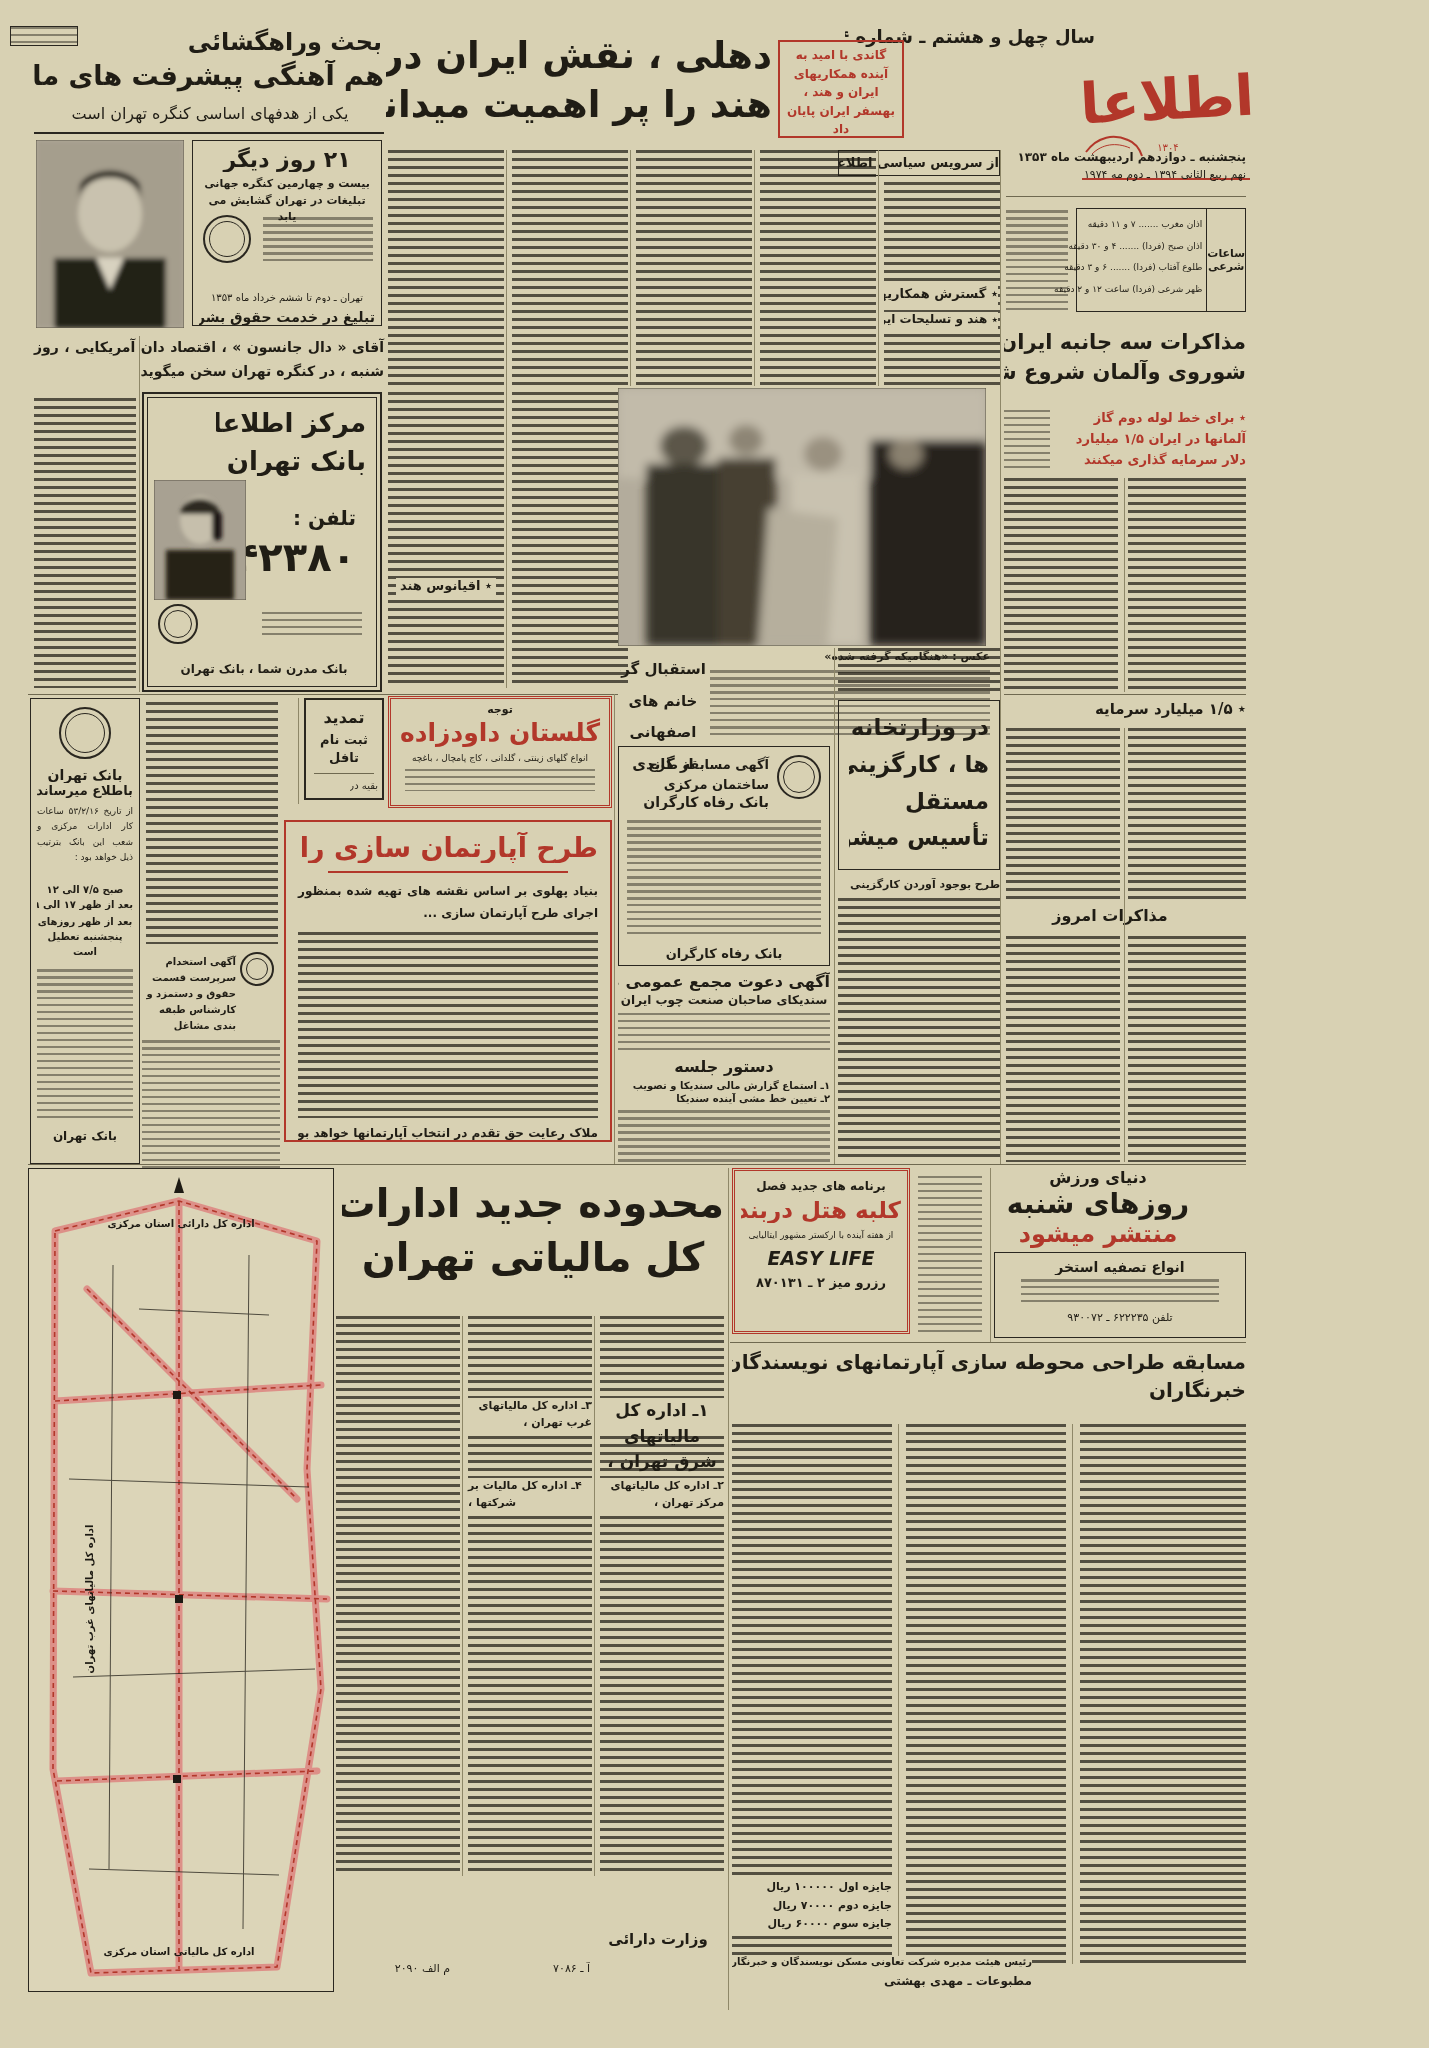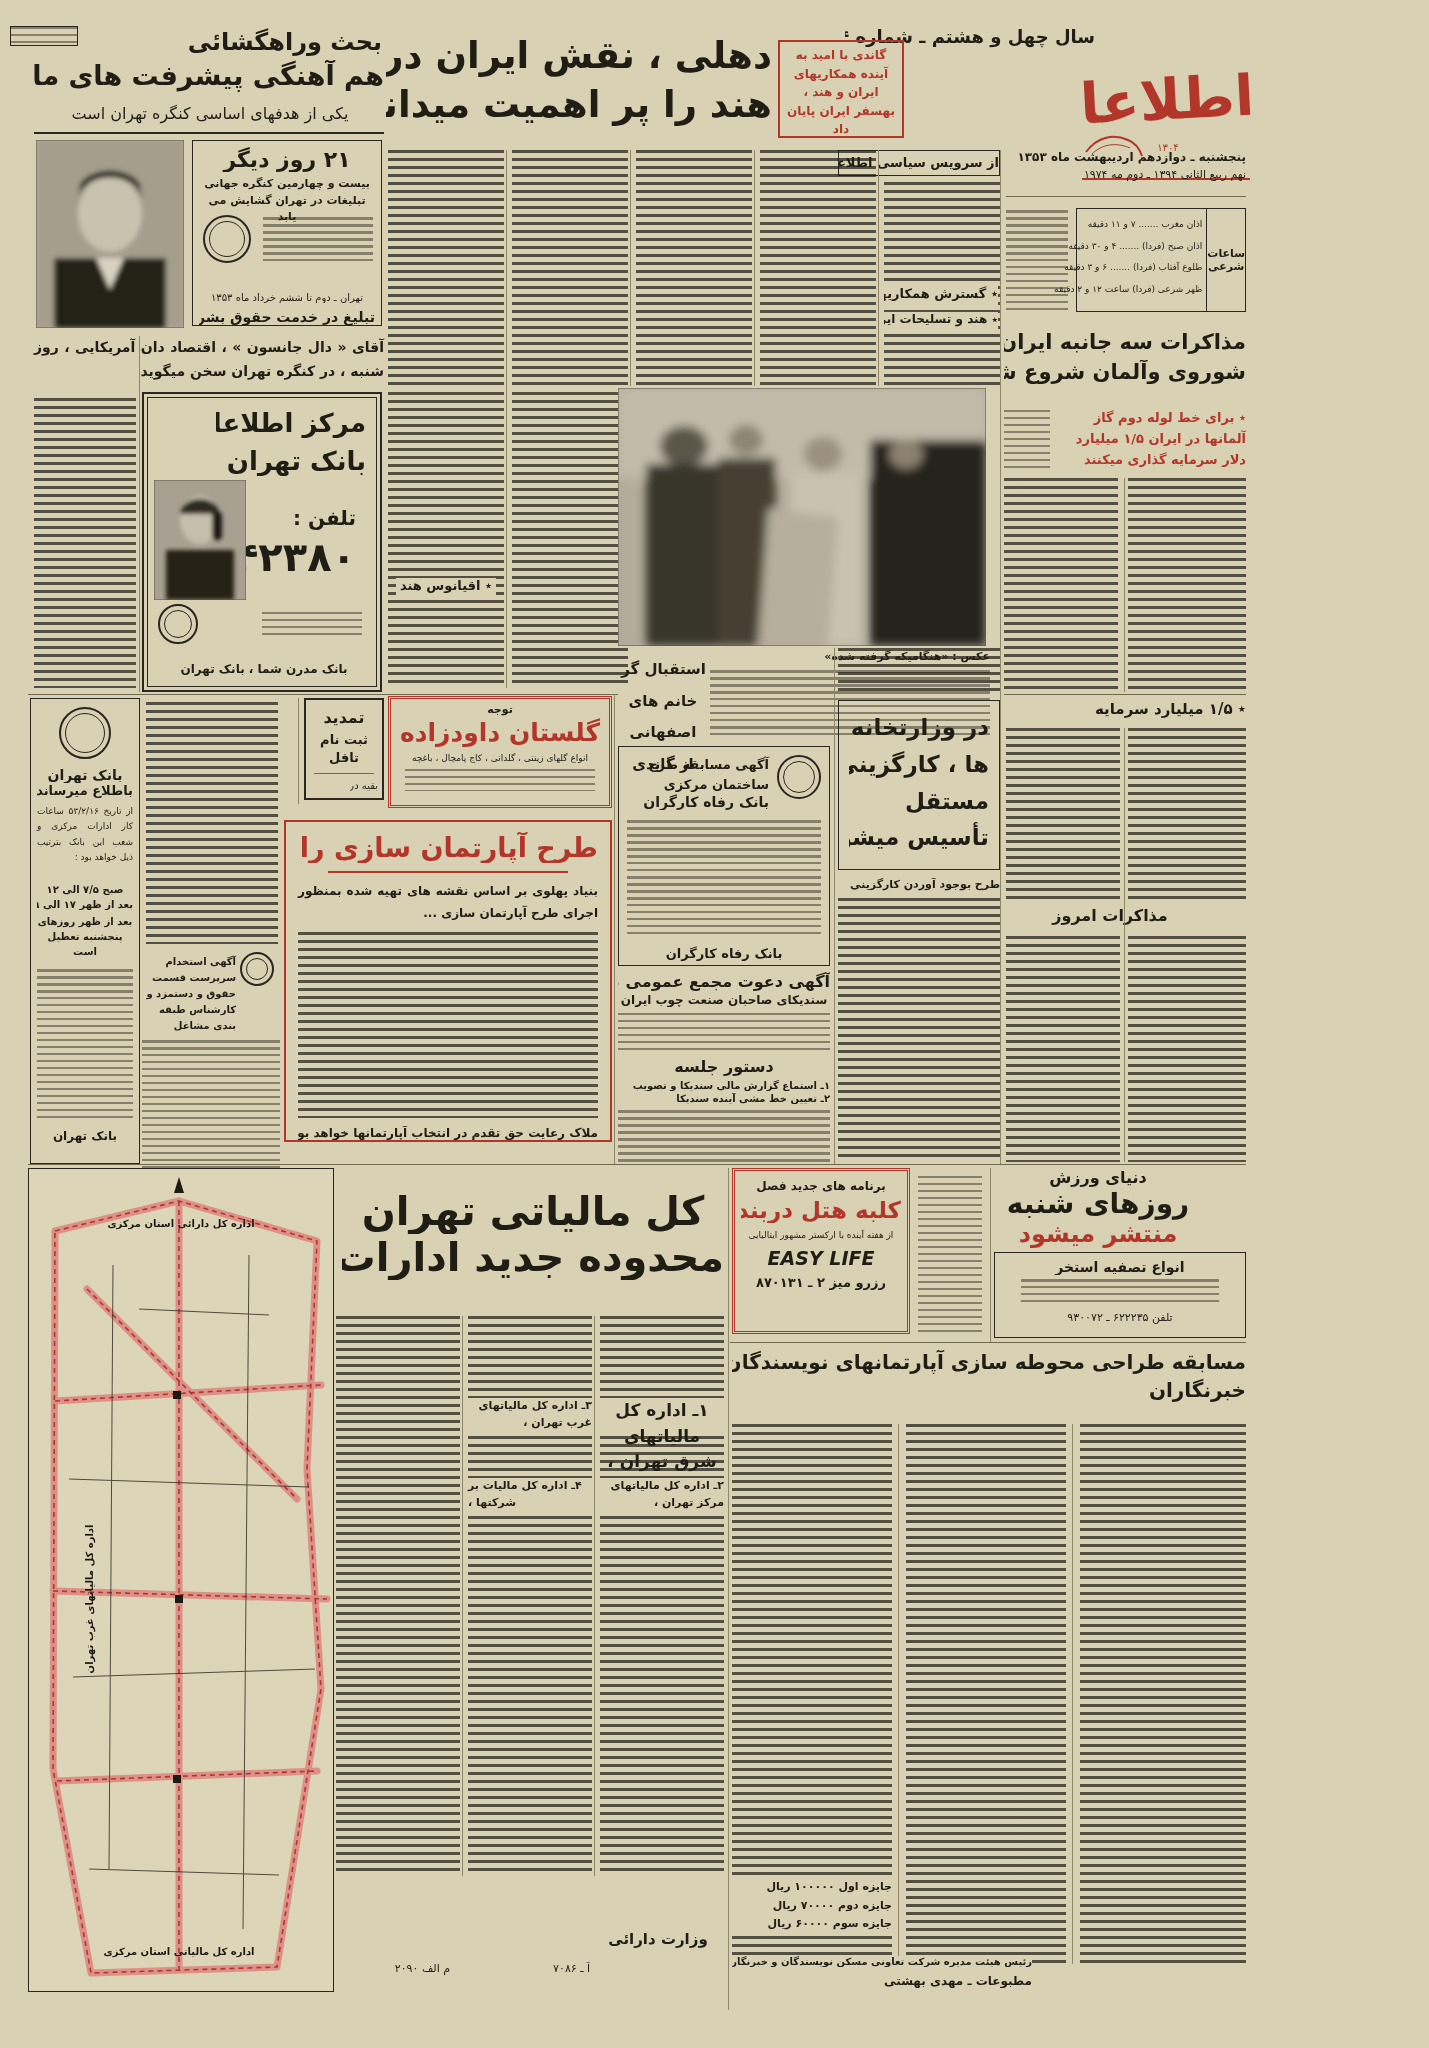--- a/index.html
+++ b/index.html
@@ -311,22 +311,22 @@
         <path d="M150,8 L145,24 L155,24 Z"></path>
       </g>
 
       <text x="152" y="58" font-size="10" text-anchor="middle" fill="#1d1a13" font-weight="bold">اداره کل دارائی استان مرکزی</text>
       <text transform="rotate(-90 64 430)" x="64" y="430" font-size="10" text-anchor="middle" fill="#1d1a13" font-weight="bold">اداره کل مالیاتهای غرب تهران</text>
       <text x="150" y="786" font-size="10" text-anchor="middle" fill="#1d1a13" font-weight="bold">اداره کل مالیاتی استان مرکزی</text>
     </svg>
   </div>
 
   <div class="abs c" style="left:342px;top:1180px;width:382px;height:122px;">
+    <div class="b nw" style="font-size:40px;">محدوده جدید ادارات</div>
     <div class="b nw" style="font-size:40px;margin-top:8px;">کل مالیاتی تهران</div>
-    <div class="b nw" style="font-size:40px;">محدوده جدید ادارات</div>
   </div>
   <div class="abs ft" style="left:336px;top:1316px;width:124px;height:560px;"></div>
   <div class="abs ft" style="left:468px;top:1316px;width:124px;height:560px;"></div>
   <div class="abs ft" style="left:600px;top:1316px;width:124px;height:560px;"></div>
   <div class="abs vr" style="left:462px;top:1316px;height:560px;"></div>
   <div class="abs vr" style="left:594px;top:1316px;height:560px;"></div>
 
   <div class="abs paperbg b" style="left:600px;top:1398px;width:124px;height:34px;font-size:17px;line-height:1.5;text-align:center;">۱ـ اداره کل مالیاتهای شرق تهران ،</div>
   <div class="abs paperbg b" style="left:600px;top:1478px;width:124px;height:34px;font-size:11px;line-height:1.5;text-align:right;">۲ـ اداره کل مالیاتهای مرکز تهران ،</div>
   <div class="abs paperbg b" style="left:468px;top:1398px;width:124px;height:34px;font-size:11px;line-height:1.5;text-align:right;">۳ـ اداره کل مالیاتهای غرب تهران ،</div>

